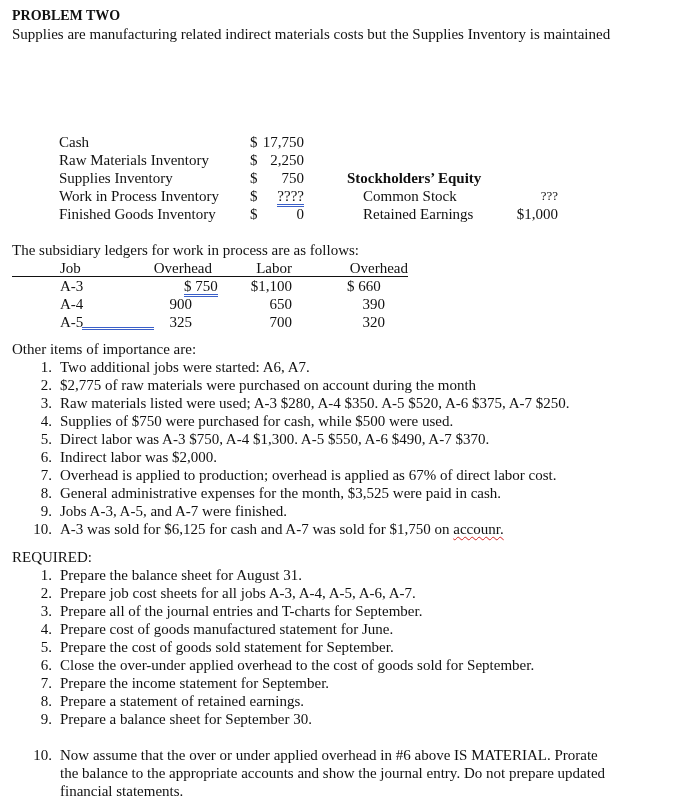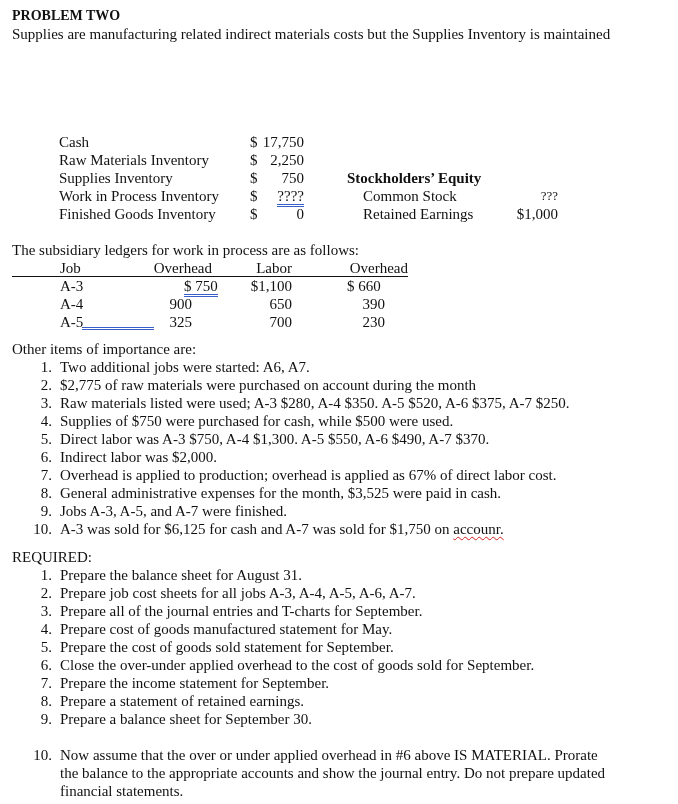--- a/index.html
+++ b/index.html
@@ -126,21 +126,21 @@
 
   <div class="abs col-job" style="top:295px">A-4</div>
   <div class="abs col-mat" style="top:295px; width:42px;">900</div>
   <div class="abs col-lab" style="top:295px">650</div>
   <div class="abs col-ovh" style="top:295px; width:40px;">390</div>
 
   <div class="abs col-job" style="top:313px">A-5</div>
   <div class="abs blue-line" style="top:327px; left:82px; width:72px;"></div>
   <div class="abs col-mat" style="top:313px; width:42px;">325</div>
   <div class="abs col-lab" style="top:313px">700</div>
-  <div class="abs col-ovh" style="top:313px; width:40px;">230</div>
+  <div class="abs col-ovh" style="top:313px; width:40px;">320</div>
 </div>
 
 <div class="abs other-head">Other items of importance are:</div>
 <div>
   <div class="abs li-num" style="top:358px">1.</div>
   <div class="abs li-text" style="top:358px">Two additional jobs were started:  A6, A7.</div>
 
   <div class="abs li-num" style="top:376px">2.</div>
   <div class="abs li-text" style="top:376px">$2,775 of raw materials were purchased on account during the month</div>
 
@@ -176,21 +176,21 @@
   <div class="abs li-num" style="top:566px">1.</div>
   <div class="abs li-text" style="top:566px">Prepare the balance sheet for August 31.</div>
 
   <div class="abs li-num" style="top:584px">2.</div>
   <div class="abs li-text" style="top:584px">Prepare job cost sheets for all jobs A-3, A-4, A-5, A-6, A-7.</div>
 
   <div class="abs li-num" style="top:602px">3.</div>
   <div class="abs li-text" style="top:602px">Prepare all of the journal entries and T-charts for September.</div>
 
   <div class="abs li-num" style="top:620px">4.</div>
-  <div class="abs li-text" style="top:620px">Prepare cost of goods manufactured statement for May.</div>
+  <div class="abs li-text" style="top:620px">Prepare cost of goods manufactured statement for June.</div>
 
   <div class="abs li-num" style="top:638px">5.</div>
   <div class="abs li-text" style="top:638px">Prepare the cost of goods sold statement for September.</div>
 
   <div class="abs li-num" style="top:656px">6.</div>
   <div class="abs li-text" style="top:656px">Close the over-under applied overhead to the cost of goods sold for September.</div>
 
   <div class="abs li-num" style="top:674px">7.</div>
   <div class="abs li-text" style="top:674px">Prepare the income statement for September.</div>
 

